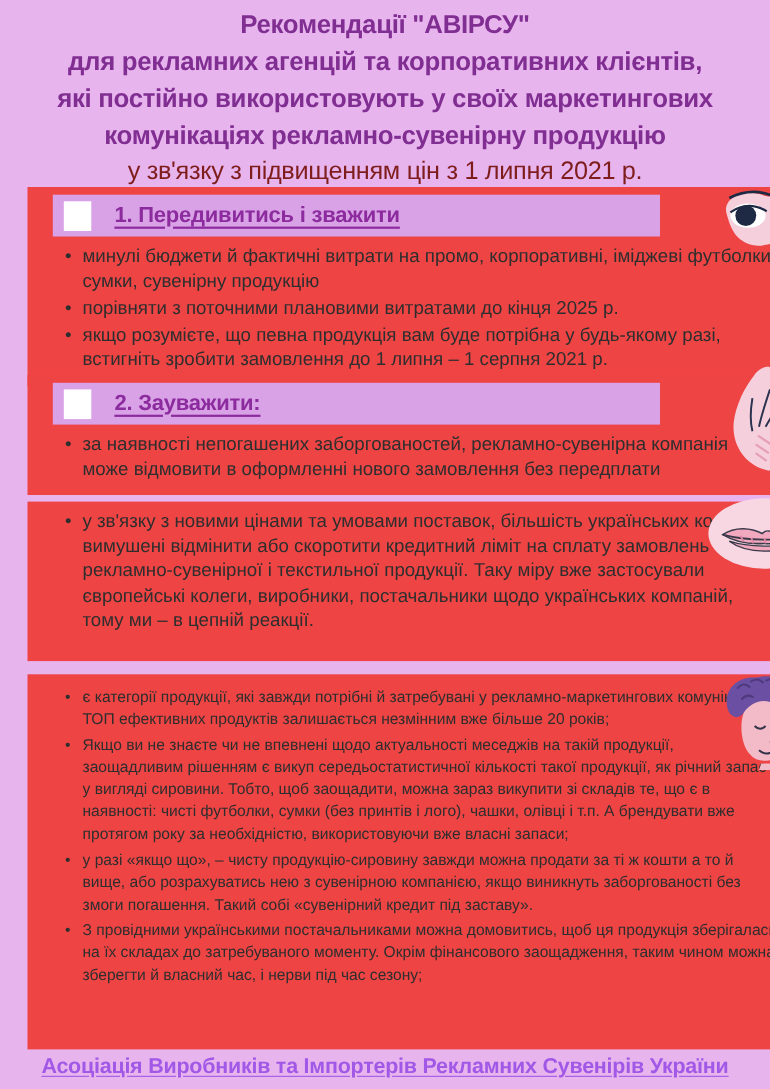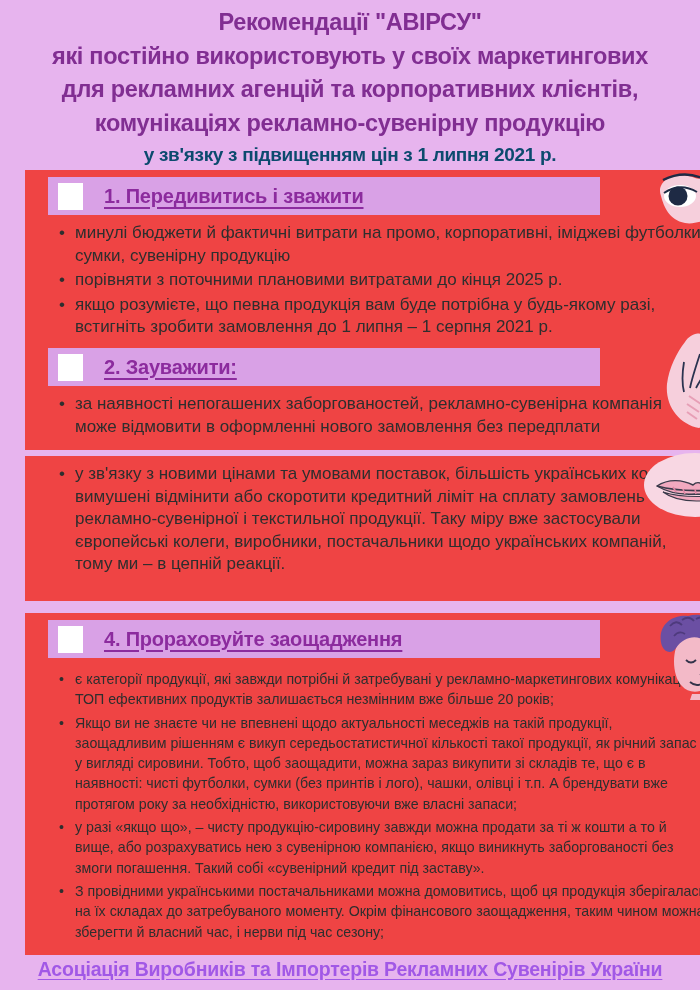--- a/index.html
+++ b/index.html
@@ -9,21 +9,21 @@
     font-family:"Liberation Sans",sans-serif;
     -webkit-font-smoothing:antialiased;
   }
   
   .title-block{position:absolute;top:6px;left:0;width:700px;text-align:center;}
   .title-line{
     color:#812e92;font-weight:700;font-size:23.5px;line-height:33.5px;
     letter-spacing:-0.3px;
   }
   .subtitle{
-    margin-top:2px;color:#0c4a6e;font-weight:700;font-size:19px;line-height:26px;
+    margin-top:2px;color:#7f1d1d;font-weight:400;font-size:23px;line-height:26px;
     letter-spacing:-0.3px;
   }
   
   .card{
     position:absolute;left:25px;width:696px;background:#ef4444;
   }
   .card-bar{
     position:relative;margin:7px 0 0 23px;width:552px;height:38px;
     background:#d9a1e6;display:flex;align-items:center;
   }
@@ -61,22 +61,22 @@
     color:#a158e6;font-weight:700;font-size:19.5px;
     text-decoration:underline;text-underline-offset:3px;cursor:pointer;
     letter-spacing:-0.2px;
   }
 </style>
 </head>
 <body>
 
 <header class="title-block">
   <div class="title-line">Рекомендації "АВІРСУ"</div>
+  <div class="title-line">для рекламних агенцій та корпоративних клієнтів,</div>
   <div class="title-line">які постійно використовують у своїх маркетингових</div>
-  <div class="title-line">для рекламних агенцій та корпоративних клієнтів,</div>
   <div class="title-line">комунікаціях рекламно-сувенірну продукцію</div>
   <div class="subtitle">у зв'язку з підвищенням цін з 1 липня 2021 р.</div>
 </header>
 
 <section class="card" id="card-1">
   <div class="card-bar">
     <span class="checkbox"></span>
     <h2 class="card-heading">1. Передивитись і зважити</h2>
   </div>
   <span class="illu" id="illu-eyes">
@@ -129,24 +129,20 @@
       <path d="M14 35 C36 41 70 41 93 36" stroke="#3a3a4a" stroke-width="1.6" fill="none"></path>
       <path d="M30 36 l3 5 M40 38 l2 5 M52 38 l1 5 M64 38 l-1 5 M76 36 l-2 5" stroke="#e087a5" stroke-width="1.6" fill="none"></path>
     </svg>
   </span>
   <ul>
     <li>у зв'язку з новими цінами та умовами поставок, більшість українських компаній вимушені відмінити або скоротити кредитний ліміт на сплату замовлень рекламно-сувенірної і текстильної продукції. Таку міру вже застосували європейські колеги, виробники, постачальники щодо українських компаній, тому ми – в цепній реакції.</li>
   </ul>
 </section>
 
 <section class="card" id="card-4">
-  <div class="card-bar">
-    <span class="checkbox"></span>
-    <h2 class="card-heading">4.  Прораховуйте заощадження</h2>
-  </div>
   <span class="illu" id="illu-head">
     <svg width="97" height="90" viewBox="0 0 97 90">
       <path d="M66 22 q12 -4 16 8 q3 10 -8 14" fill="#f3bac8"></path>
       <path d="M28 38 C34 22 56 20 66 30 C78 40 80 58 70 70 C60 82 42 86 34 76 C26 68 24 50 28 38 Z" fill="#f3bac8"></path>
       <path d="M44 84 l16 0 l2 6 l-20 0 Z" fill="#f3bac8"></path>
       <path d="M14 36 C8 18 22 4 40 6 C54 2 68 8 70 20 C71 27 64 32 58 32 C50 24 36 26 28 38 C24 44 17 43 14 36 Z" fill="#6b4fa3"></path>
       <path d="M22 16 q6 -7 12 -1 M34 10 q7 -5 12 1 M48 9 q7 -4 11 2 M26 26 q5 -6 11 -2" stroke="#4e3a7d" stroke-width="1.8" fill="none"></path>
       <path d="M38 50 q5 5 10 0 M58 46 q5 5 10 0" stroke="#33334a" stroke-width="1.8" fill="none"></path>
       <path d="M53 56 q4 5 -1 9" stroke="#33334a" stroke-width="1.6" fill="none"></path>
       <path d="M42 72 q7 6 14 0" stroke="#33334a" stroke-width="1.8" fill="none"></path>

